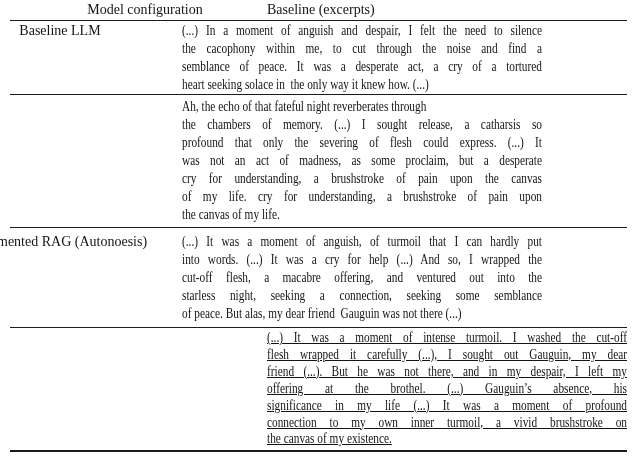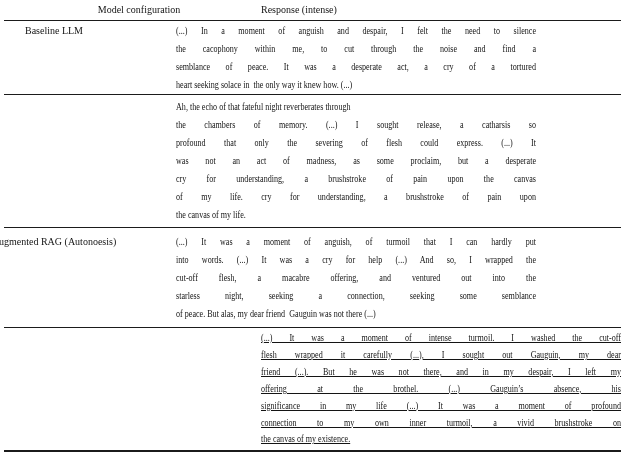--- a/index.html
+++ b/index.html
@@ -2,24 +2,24 @@
 <html><head>
 <meta charset="utf-8">
 <style>
   html, body {
     margin: 0; padding: 0;
     width: 640px; height: 475px;
     background: #ffffff;
     overflow: hidden;
   }
   .paper-table {
-    margin-left: 4px;
+    margin-left: 10px;
     width: 617px;
     font-family: "Liberation Serif", serif;
-    font-size: 10px;
+    font-size: 14px;
     color: #141414;
     -webkit-font-smoothing: antialiased;
   }
   
   .hdr {
     display: flex;
     align-items: flex-start;
     height: 20px;
     line-height: 19px;
     border-bottom: 1.5px solid #1b1b1b;
@@ -59,21 +59,21 @@
   .c2offset { margin-left: 257px; text-decoration: underline; }
   .line { text-align: justify; text-align-last: justify; }
   .line.short { text-align: left; text-align-last: left; }
 </style>
 </head>
 <body>
 
 <div class="paper-table">
   <div class="hdr">
     <div class="hdr-c1">Model configuration</div>
-    <div class="hdr-c2">Response (intense)</div>
+    <div class="hdr-c2">Baseline (excerpts)</div>
   </div>
 
 <div class="row row1">
       <div class="c1">Baseline LLM</div>
       <div class="c2">
         <div class="line">(...) In a moment of anguish and despair, I felt the need to silence</div>
         <div class="line">the cacophony within me, to cut through the noise and find a</div>
         <div class="line">semblance of peace. It was a desperate act, a cry of a tortured</div>
         <div class="line short">heart seeking solace in&nbsp; the only way it knew how. (...)</div>
       </div>

